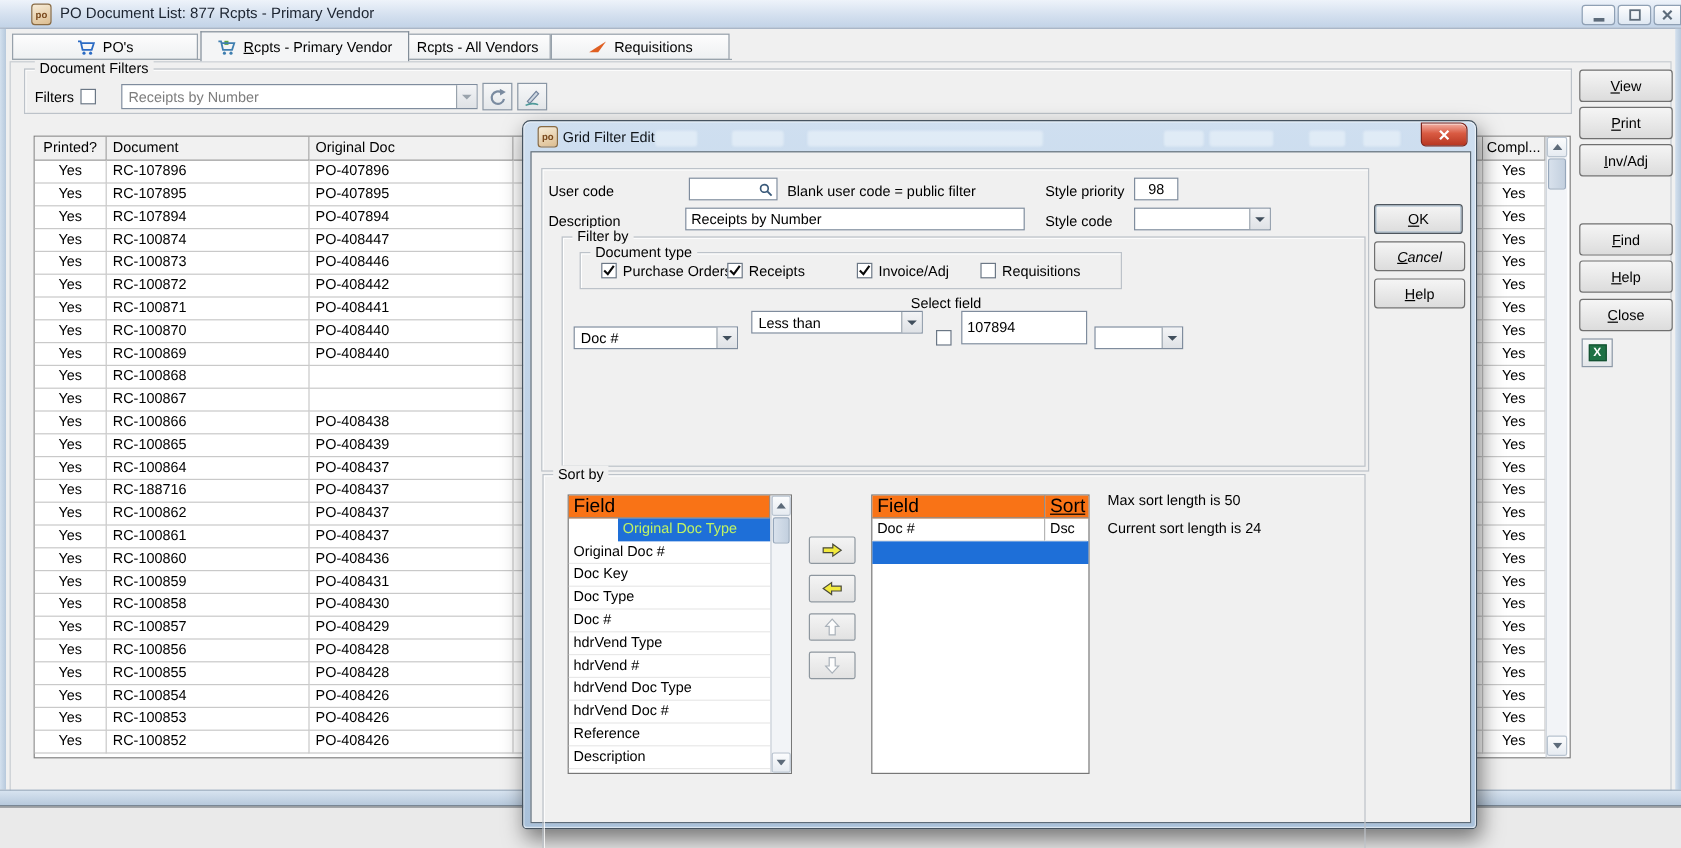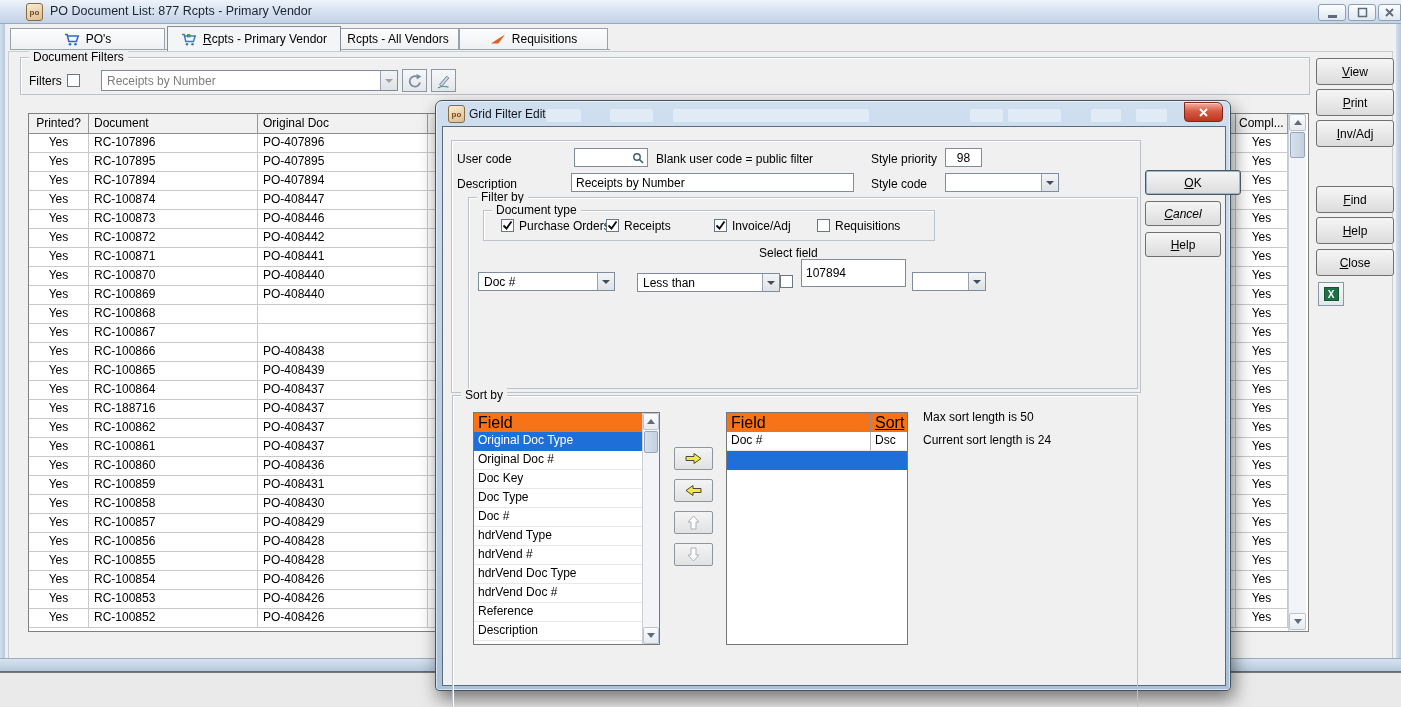--- a/index.html
+++ b/index.html
@@ -79,21 +79,21 @@
   .sbtn { position:absolute; left:0; width:17px; height:17px; background:linear-gradient(180deg,#fbfcfd,#e6ebf1);
     border:1px solid #b9c4d0; border-radius:2px; display:flex; align-items:center; justify-content:center; }
   .sthumb { position:absolute; left:1px; width:15px; background:linear-gradient(90deg,#d8e1ec,#c3d0df);
     border:1px solid #96a7bb; border-radius:2px; }
 
   
   .lst { position:absolute; background:#fff; border:1px solid #777; }
   .lhdr { position:absolute; background:#f97316; border-right:1px solid #8e8e8e; border-bottom:1px solid #8e8e8e;
     height:19px; padding:1px 0 0 4px; font-size:16px; }
   .litem { height:19px; padding:1px 0 0 4px; border-bottom:1px solid #e8e8e8; white-space:nowrap; overflow:hidden; }
-  .litem.sel { background:var(--selection,#1e6fd8); color:#ffffff; border-bottom-color:var(--selection,#1e6fd8); }
+  .litem.sel { background:var(--selection,#1e6fd8); color:#bef264; border-bottom-color:var(--selection,#1e6fd8);margin-left:41px; }
   .crow { display:flex; height:19px; }
   .crow .cf { width:144px; border-right:1px solid #b5b5b5; border-bottom:1px solid #e8e8e8; padding:1px 0 0 4px; }
   .crow .cs { width:35px; border-bottom:1px solid #e8e8e8; padding:1px 0 0 4px; }
   .crow.selrow { background:var(--selection,#1e6fd8); }
 
   
   .dlg { position:absolute; left:435px; top:100px; width:796px; height:591px; z-index:10;
     background:linear-gradient(180deg,#cfdff0,#a9c1da); border:1px solid #46535f; border-radius:7px 7px 4px 4px;
     box-shadow:3px 8px 18px rgba(0,0,0,.5), 0 0 0 1px rgba(255,255,255,.55) inset; }
   .dlg-title-text { position:absolute; left:33px; top:6px; font-size:12px; color:#10151a; }
@@ -517,21 +517,21 @@
             </div>
           </div>
       </div>
       <span class="lbl" style="left:290px; top:48px;">Select field</span>
       <div class="combo" style="left:9px; top:74px; width:137px; height:19px;">
         <span class="ctext">Doc #</span>
         <span class="cbtn">
             <span class="carr"></span>
           </span>
       </div>
-      <div class="combo" style="left:157px; top:75px; width:143px; height:19px;margin-left:11px;">
+      <div class="combo" style="left:157px; top:61px; width:143px; height:19px;">
         <span class="ctext">Less than</span>
         <span class="cbtn">
             <span class="carr"></span>
           </span>
       </div>
       <span class="cb" style="left:311px; top:77px;"></span>
       <div class="inp" style="left:332px; top:61px; width:105px; height:28px;">
         <span>107894</span>
       </div>
       <div class="combo" style="left:443px; top:74px; width:74px; height:19px;">
@@ -605,21 +605,21 @@
               <div class="cs">Dsc</div>
             </div>
             <div class="crow selrow"></div>
           </div>
       </div>
 
       <span class="lbl" style="left:470px; top:14px;">Max sort length is 50</span>
       <span class="lbl" style="left:470px; top:37px;">Current sort length is 24</span>
     </div>
 
-    <div class="btn default" style="left:702px; top:43px; width:96px; height:25px;justify-content:center;">
+    <div class="btn default" style="left:702px; top:43px; width:74px; height:25px;justify-content:center;">
         <span class="mn">OK</span>
       </div>
     <div class="btn" style="left:702px; top:74px; width:76px; height:25px;font-style:italic;">
         <span class="mn">Cancel</span>
       </div>
     <div class="btn" style="left:702px; top:105px; width:76px; height:25px;">
         <span class="mn">Help</span>
       </div>
   </div>
 </div>

